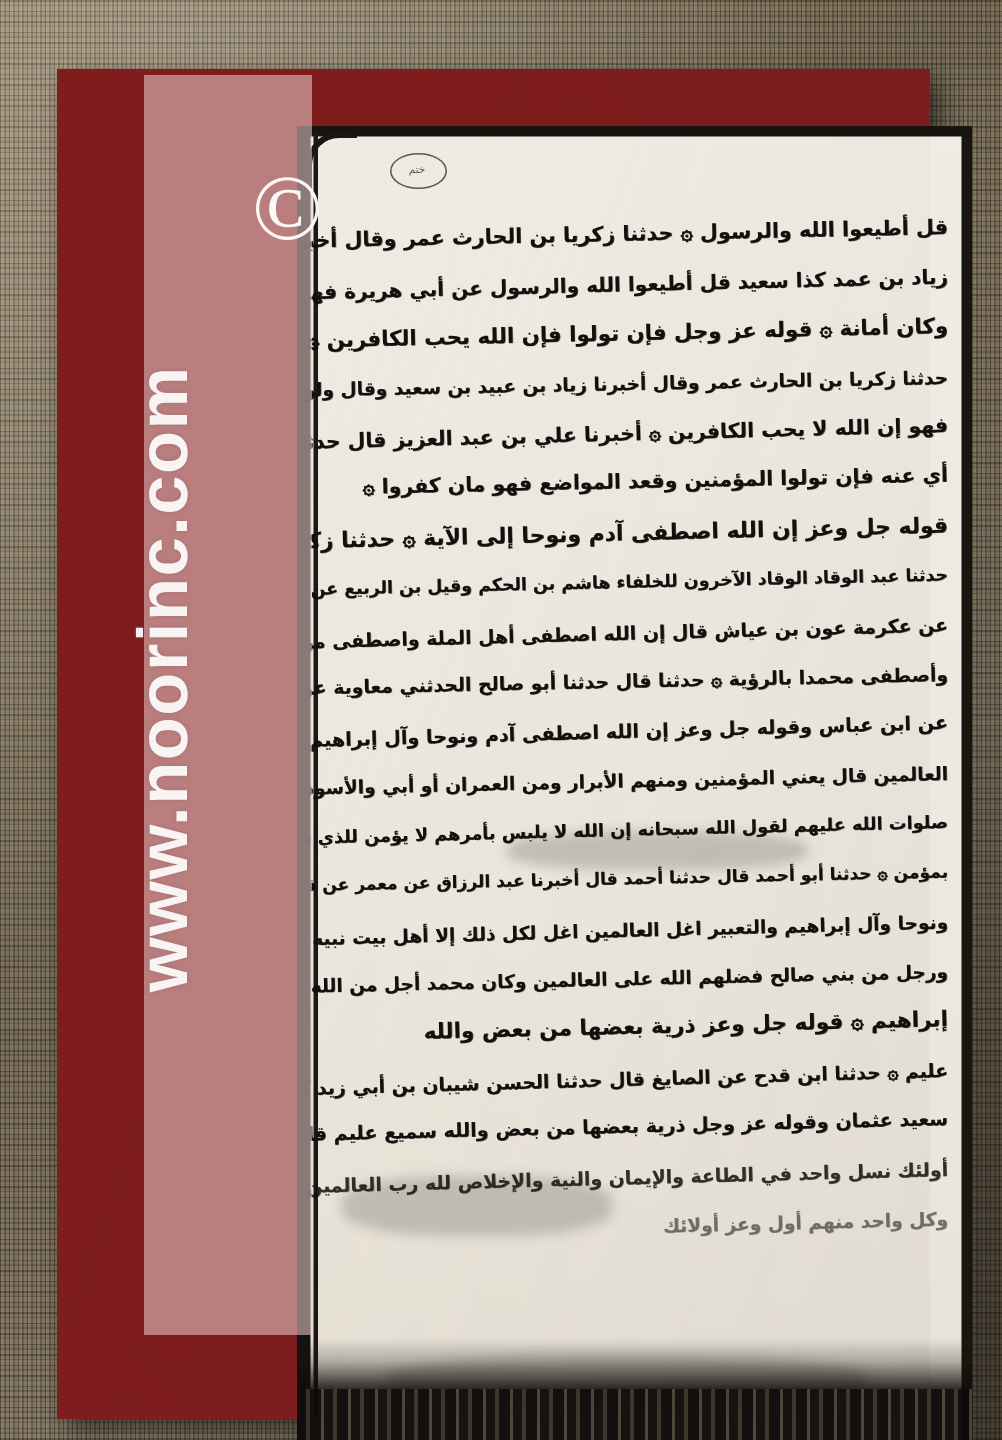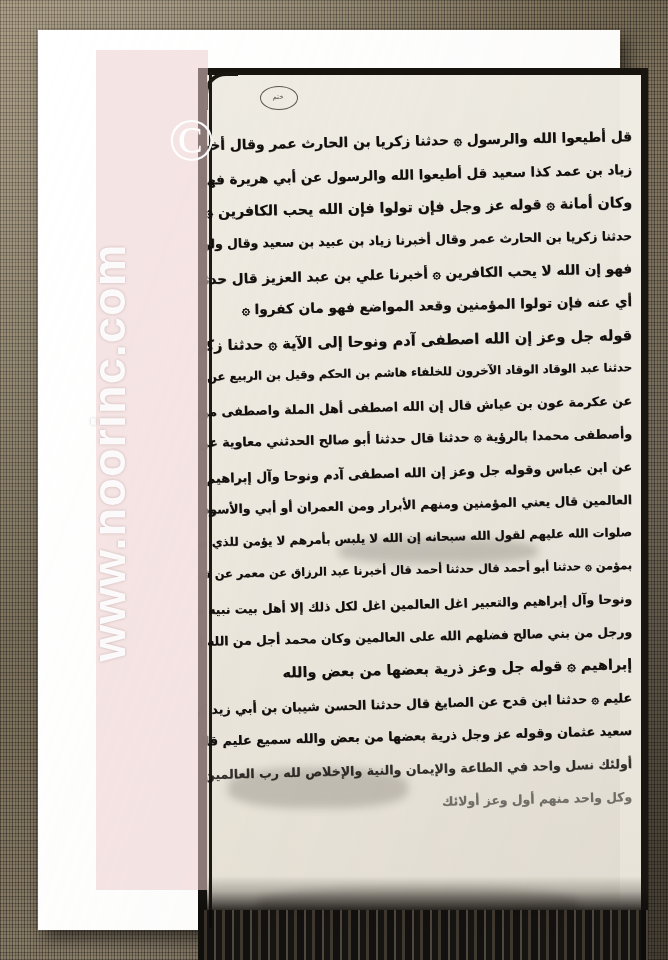--- a/index.html
+++ b/index.html
@@ -48,24 +48,24 @@
     inset: 0;
     background:
       radial-gradient(ellipse at 18% 8%, rgba(255,255,255,0.18), rgba(0,0,0,0) 55%),
       radial-gradient(ellipse at 85% 92%, rgba(0,0,0,0.45), rgba(0,0,0,0) 60%);
   }
 
   
   #sheet {
     position: absolute;
     left: 38px;
-    top: 30px;
+    top: 46px;
     width: 582px;
     height: 900px;
-    background: #ffffff;
+    background: #7f1d1d;
     box-shadow: 6px 8px 16px rgba(0,0,0,0.55);
   }
   #sheet:after {
     content: "";
     position: absolute;
     inset: 0;
     background:
       linear-gradient(110deg, rgba(255,255,255,0.55) 0%, rgba(230,226,216,0.2) 45%, rgba(190,186,176,0.35) 100%);
     mix-blend-mode: multiply;
     opacity: 0.35;

